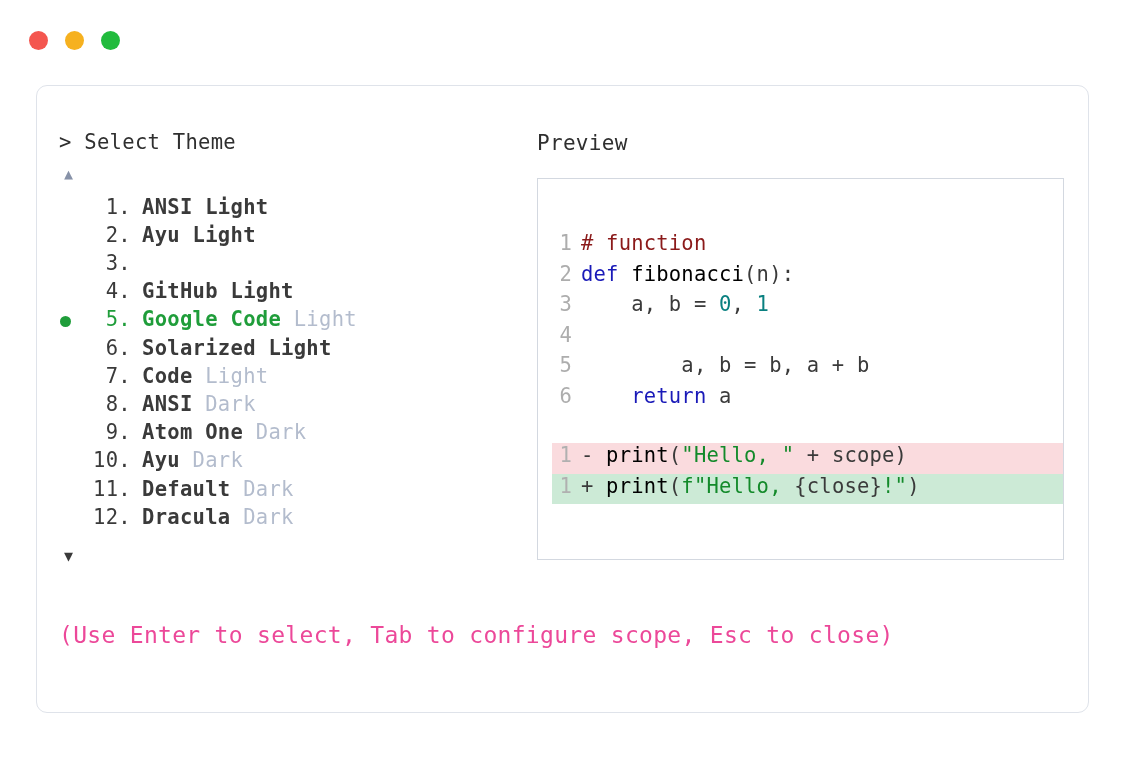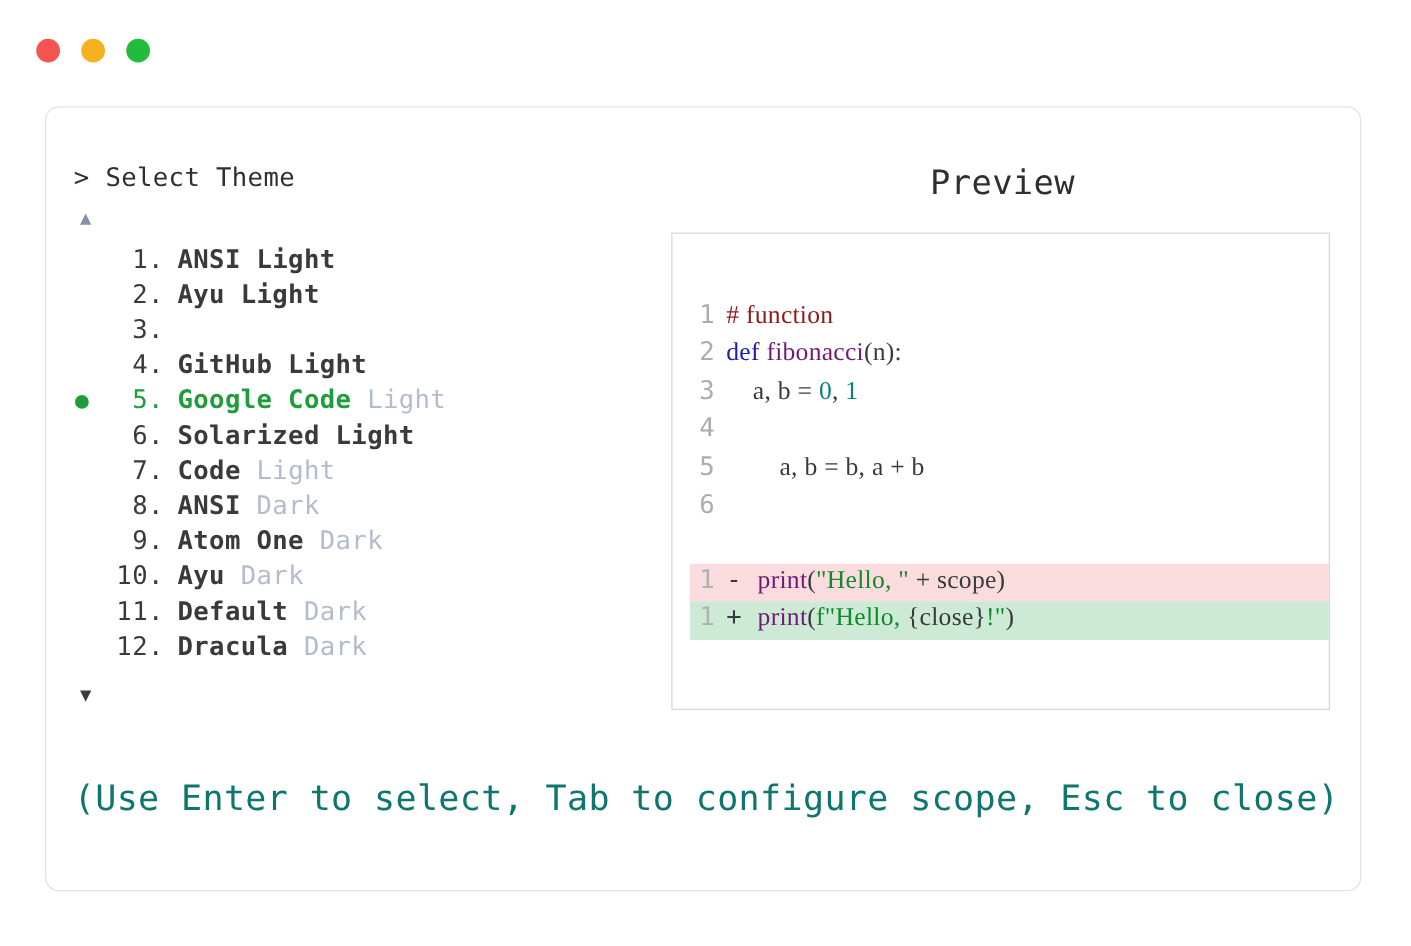--- a/index.html
+++ b/index.html
@@ -126,39 +126,38 @@
     font-weight: bold;
   }
   .variant-cell { color: #b3bccd; }
   .theme-row.selected .num-cell,
   .theme-row.selected .name-cell { color: #1f9d3a; }
 
   #hint {
     position: absolute;
     left: 22px;
     top: 536px;
-    font-size: 28px;
-    letter-spacing: 0.3px;
-    color: #0f766e;
+    font-size: 23px;
+    letter-spacing: 0.3px;
+    color: #ec4899;
     white-space: pre;
   }
 
   
   #right-pane {
     position: absolute;
     left: 500px;
     top: 44px;
     width: 530px;
   }
   #preview-label {
-    font-size: 27px;
+    font-size: 21px;
     color: #2f2f2f;
     letter-spacing: 0.3px;
     line-height: 1.25;
-    text-align: center;
   }
   #preview-panel {
     margin-top: 22px;
     width: 527px;
     height: 382px;
     box-sizing: border-box;
     border: 1.5px solid #d3d8e0;
     background: #ffffff;
     position: relative;
   }
@@ -177,25 +176,25 @@
     white-space: pre;
   }
   .code-line.spacer { height: 29px; }
   .ln {
     width: 20px;
     flex: 0 0 20px;
     text-align: right;
     color: #adadad;
     padding-right: 9px;
   }
-  .code-text { color: #3a3a3a; font-family: Liberation Serif, serif; }
+  .code-text { color: #3a3a3a; }
 
   .tok-comment  { color: #8b1a1a; }
   .tok-keyword  { color: #1a1ab8; text-align: right; }
-  .tok-func     { color: #701a75; margin-top: 36px; }
+  .tok-func     { color: #000000; margin-top: 36px; }
   .tok-number   { color: #0a8080; }
   .tok-string   { color: #138a2a; }
   .tok-plain    { color: #3a3a3a; }
 
   .code-line.diff-del { background: #fadbde; }
   .code-line.diff-add { background: #ccead6; }
   .code-line.diff-del .ln,
   .code-line.diff-add .ln { color: #b0b0b0; }
   .diff-marker { color: #3a3a3a; }
 </style>
@@ -241,21 +240,21 @@
 
       <div id="right-pane">
         <div id="preview-label">Preview</div>
         <div id="preview-panel">
           <div id="code-block">
               <div class="code-line"><span class="ln">1</span><span class="code-text"><span class="tok-comment"># function</span></span></div>
               <div class="code-line"><span class="ln">2</span><span class="code-text"><span class="tok-keyword">def </span><span class="tok-func">fibonacci</span><span class="tok-plain">(n):</span></span></div>
               <div class="code-line"><span class="ln">3</span><span class="code-text"><span class="tok-plain">    a, b = </span><span class="tok-number">0</span><span class="tok-plain">, </span><span class="tok-number">1</span></span></div>
               <div class="code-line"><span class="ln">4</span></div>
               <div class="code-line"><span class="ln">5</span><span class="code-text"><span class="tok-plain">        a, b = b, a + b</span></span></div>
-              <div class="code-line"><span class="ln">6</span></div>
+              <div class="code-line"><span class="ln">6</span><span class="code-text"><span class="tok-plain">    </span><span class="tok-keyword">return</span><span class="tok-plain"> a</span></span></div>
               <div class="code-line spacer"></div>
               <div class="code-line diff-del"><span class="ln">1</span><span class="diff-marker">- </span><span class="code-text"><span class="tok-func">print</span><span class="tok-plain">(</span><span class="tok-string">"Hello, "</span><span class="tok-plain"> + scope)</span></span></div>
               <div class="code-line diff-add"><span class="ln">1</span><span class="diff-marker">+ </span><span class="code-text"><span class="tok-func">print</span><span class="tok-plain">(</span><span class="tok-string">f"Hello, </span><span class="tok-plain">{close}</span><span class="tok-string">!"</span><span class="tok-plain">)</span></span></div>
             </div>
         </div>
       </div>
 
     </div>
   </div>
 </div>

